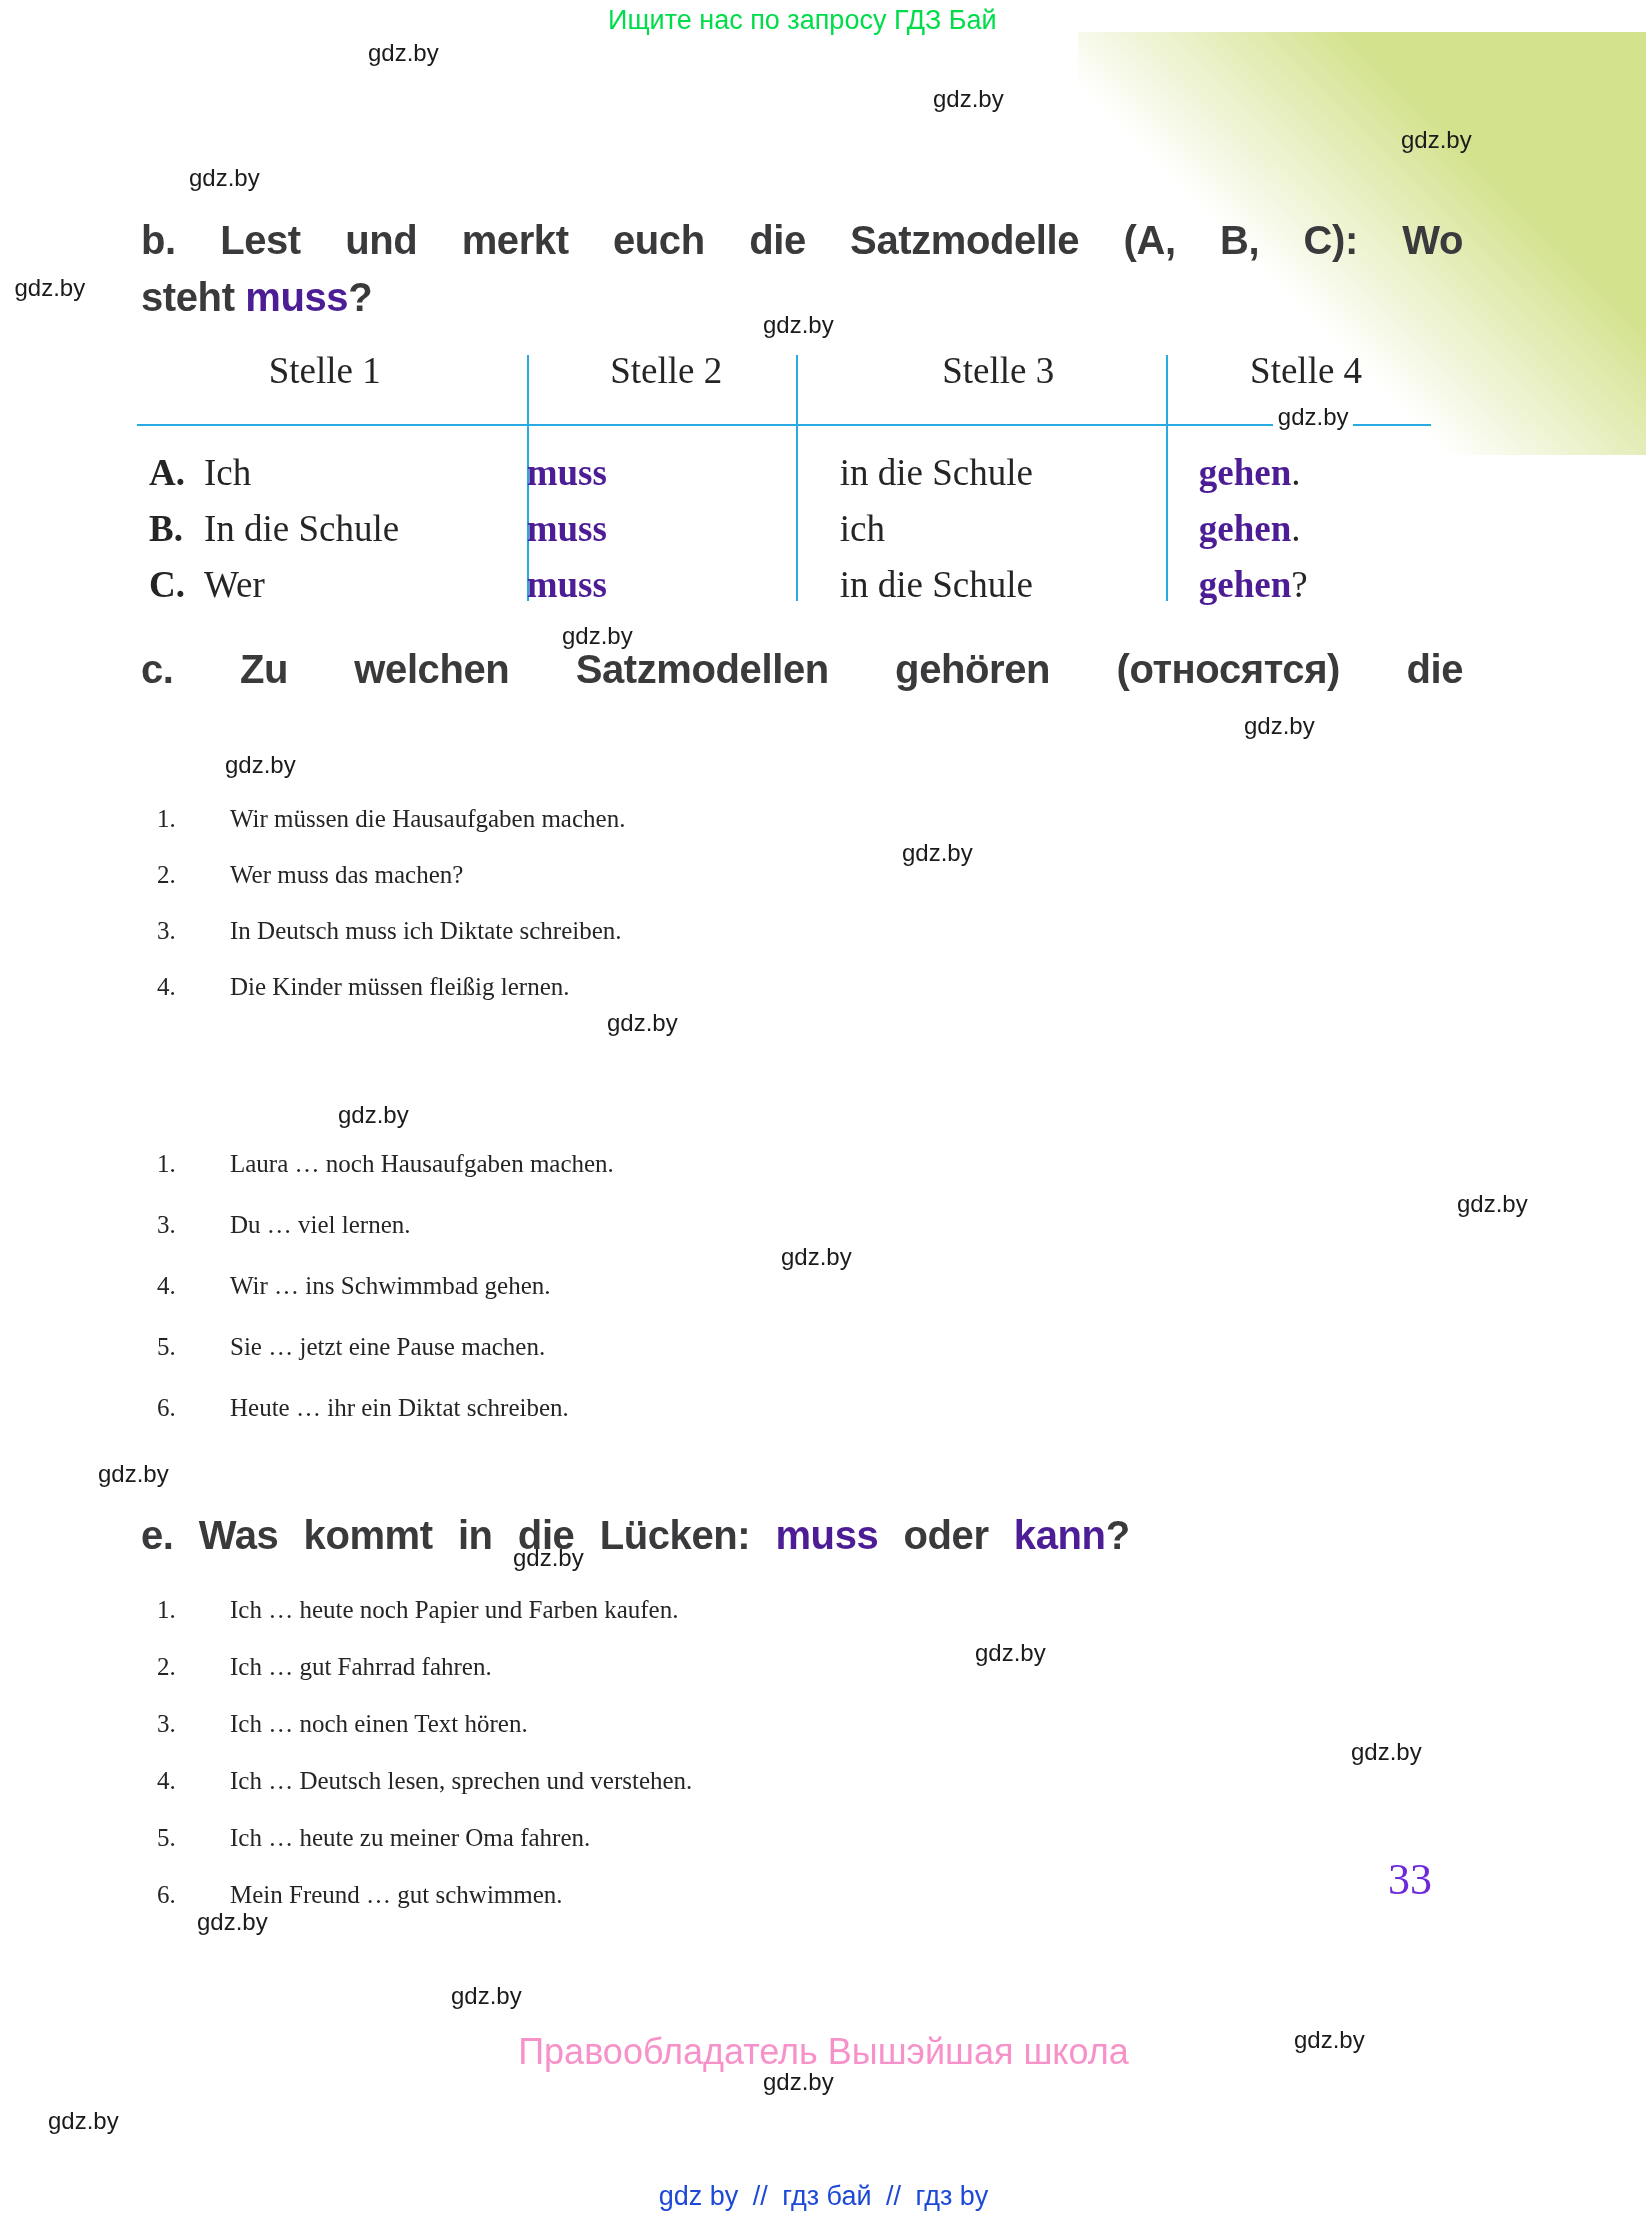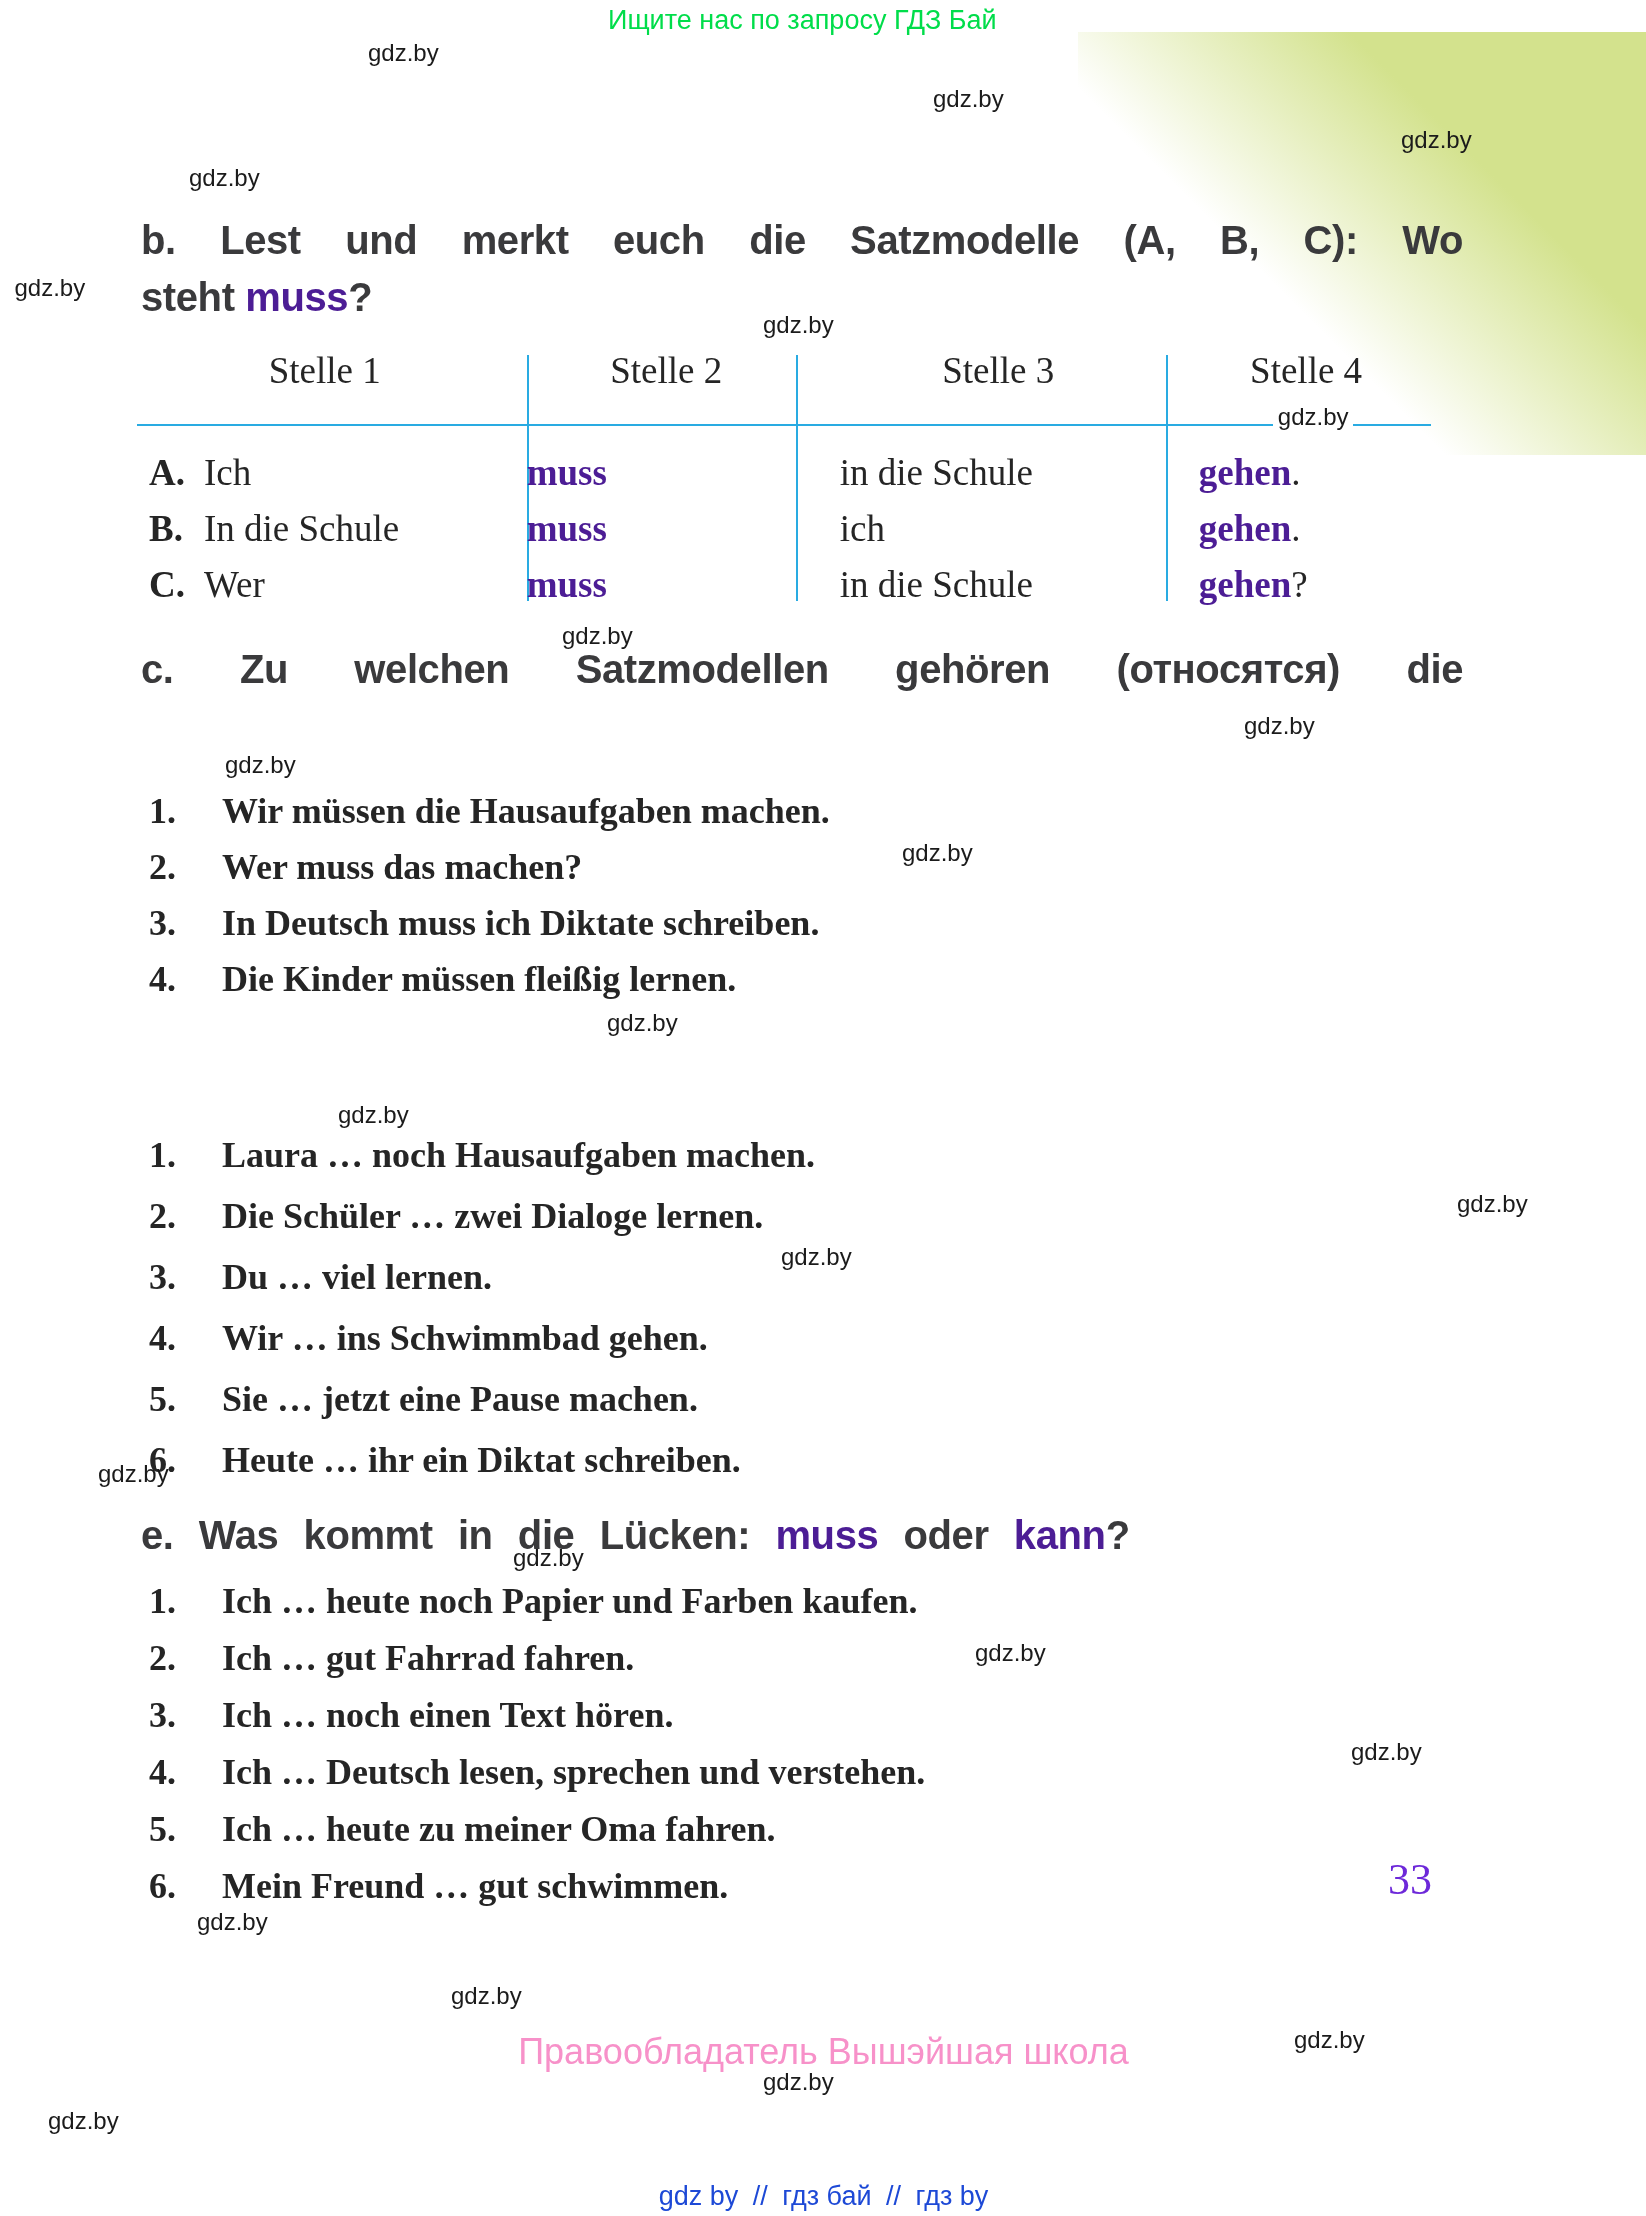--- a/index.html
+++ b/index.html
@@ -17,22 +17,22 @@
   .wm{position:absolute;font-size:24px;color:#1b1b1b;white-space:nowrap;z-index:5;}
 
   
   .h-sans{position:absolute;left:141px;width:1322px;font-weight:bold;font-size:40px;
           line-height:57px;color:#3a3a3c;letter-spacing:-0.4px;}
   .jline{text-align:justify;text-align-last:justify;}
   .red{color:#4c1d95;}
   .spread{word-spacing:14.5px;width:auto;white-space:nowrap;}
 
   
-  .slist{position:absolute;left:149px;margin:0;padding:0;list-style:none;
-         font-family:"Liberation Serif","DejaVu Serif",serif;font-size:36px;color:#252525;font-weight:bold;}
+  .slist{position:absolute;left:149px;margin:8px;padding:0;list-style:none;
+         font-family:"Liberation Serif","DejaVu Serif",serif;font-size:25px;color:#252525;}
   .slist li{white-space:nowrap;}
   .slist .num{display:inline-block;min-width:73px;}
   .lh70 li{height:56px;line-height:56px;}
   .lh76 li{height:61px;line-height:61px;}
   .lh71 li{height:57px;line-height:57px;}
 
   
   #satz-table{position:absolute;left:137px;top:343px;width:1299px;height:266px;
               font-family:"Liberation Serif","DejaVu Serif",serif;font-size:37px;color:#252525;}
   #satz-table .hdr{display:flex;height:56px;line-height:56px;}
@@ -136,21 +136,20 @@
   </div>
   <ul class="slist lh70" style="top:783px;">
     <li><span class="num">1.</span><span>Wir müssen die Hausaufgaben machen.</span></li>
     <li><span class="num">2.</span><span>Wer muss das machen?</span></li>
     <li><span class="num">3.</span><span>In Deutsch muss ich Diktate schreiben.</span></li>
     <li><span class="num">4.</span><span>Die Kinder müssen fleißig lernen.</span></li>
   </ul>
 
   <ul class="slist lh76" style="top:1125px;">
     <li><span class="num">1.</span><span>Laura … noch Hausaufgaben machen.</span></li>
-    <li><span class="num">2.</span><span>Die Schüler … zwei Dialoge lernen.</span></li>
     <li><span class="num">3.</span><span>Du … viel lernen.</span></li>
     <li><span class="num">4.</span><span>Wir … ins Schwimmbad gehen.</span></li>
     <li><span class="num">5.</span><span>Sie … jetzt eine Pause machen.</span></li>
     <li><span class="num">6.</span><span>Heute … ihr ein Diktat schreiben.</span></li>
   </ul>
 
   <div class="h-sans spread" style="top:1507px;"><span>e. Was kommt in die Lücken: </span><span class="red">muss</span><span> oder </span><span class="red">kann</span><span>?</span></div>
   <ul class="slist lh71" style="top:1573px;">
     <li><span class="num">1.</span><span>Ich … heute noch Papier und Farben kaufen.</span></li>
     <li><span class="num">2.</span><span>Ich … gut Fahrrad fahren.</span></li>

